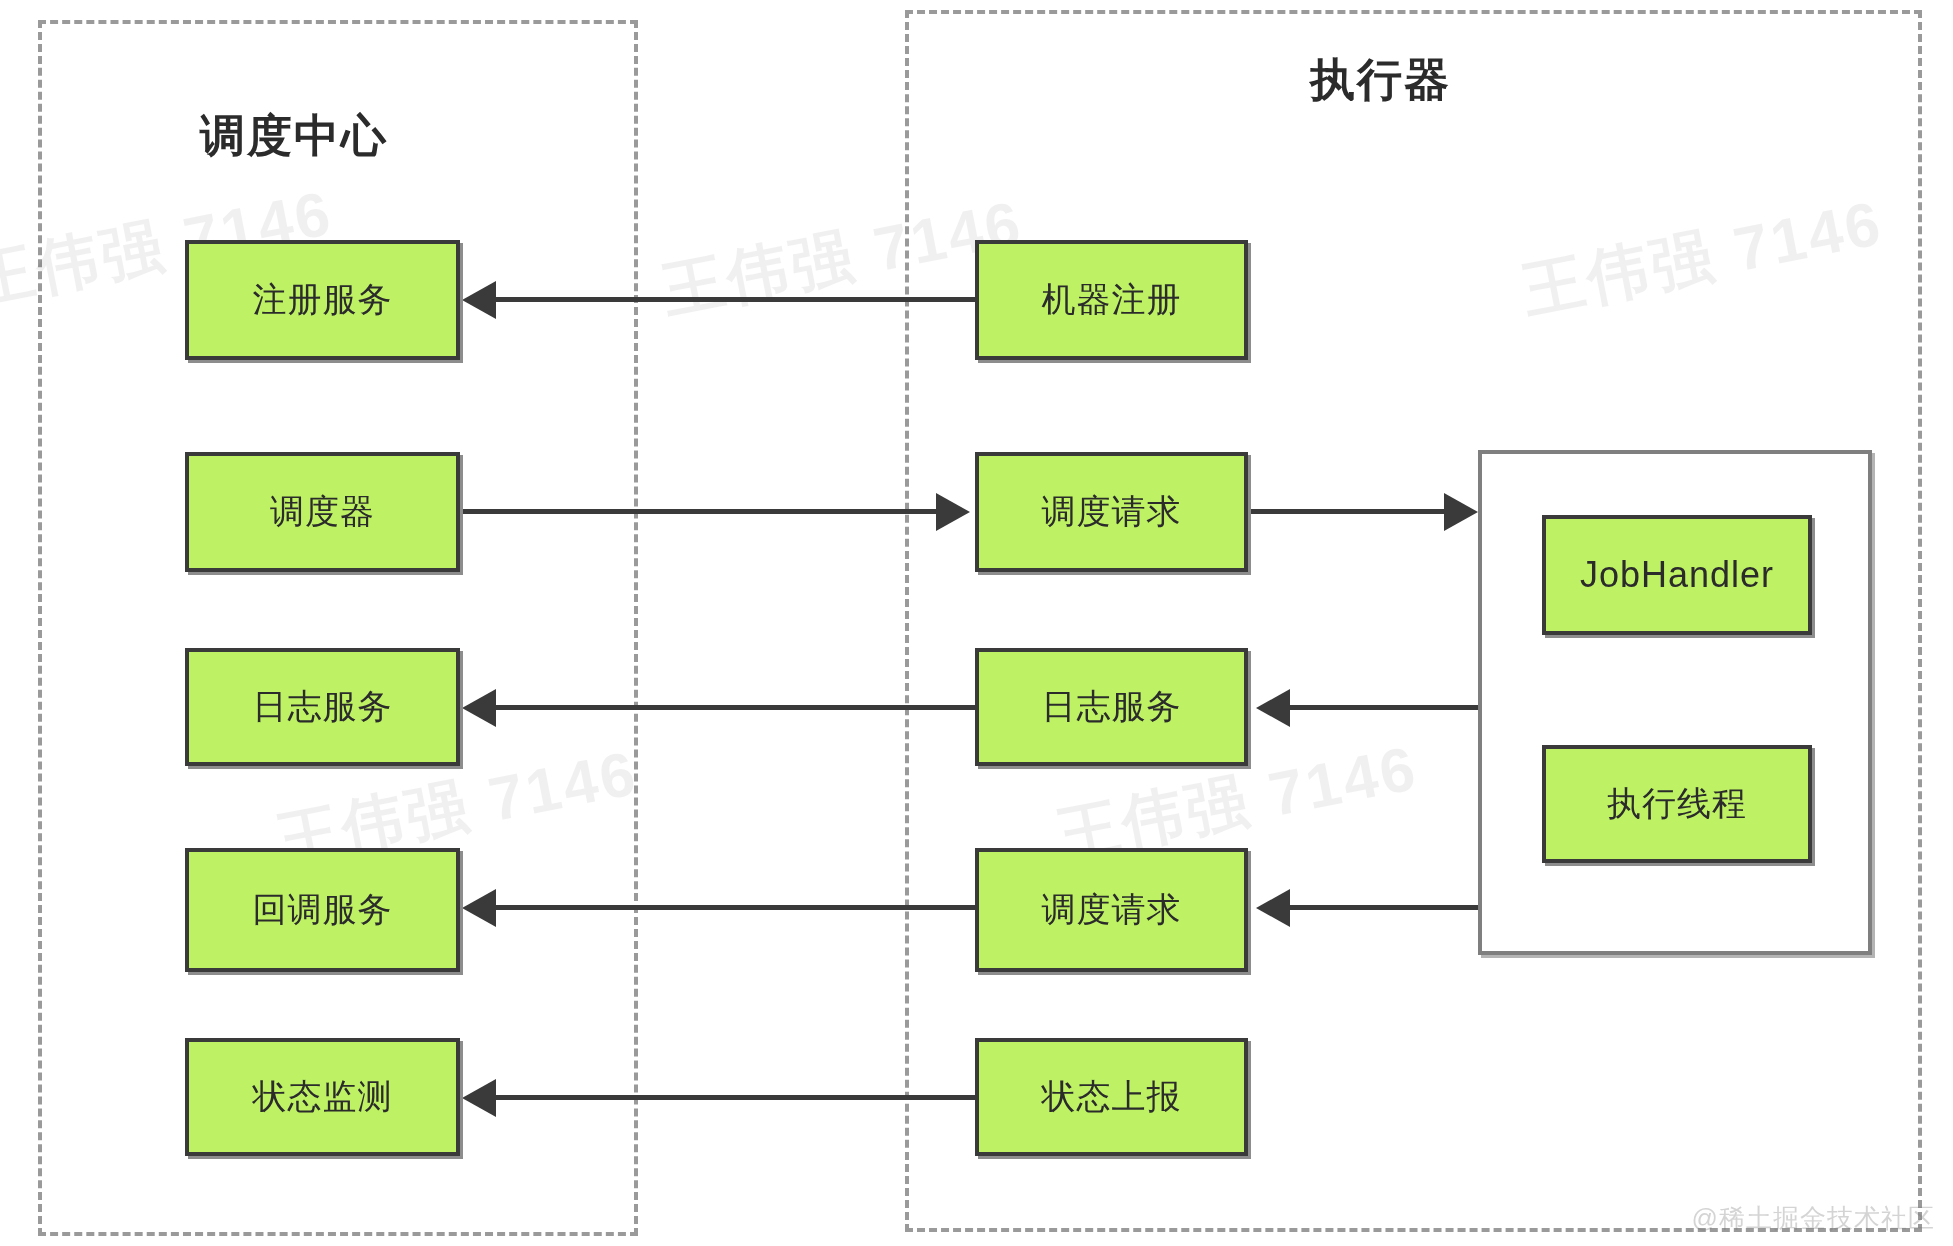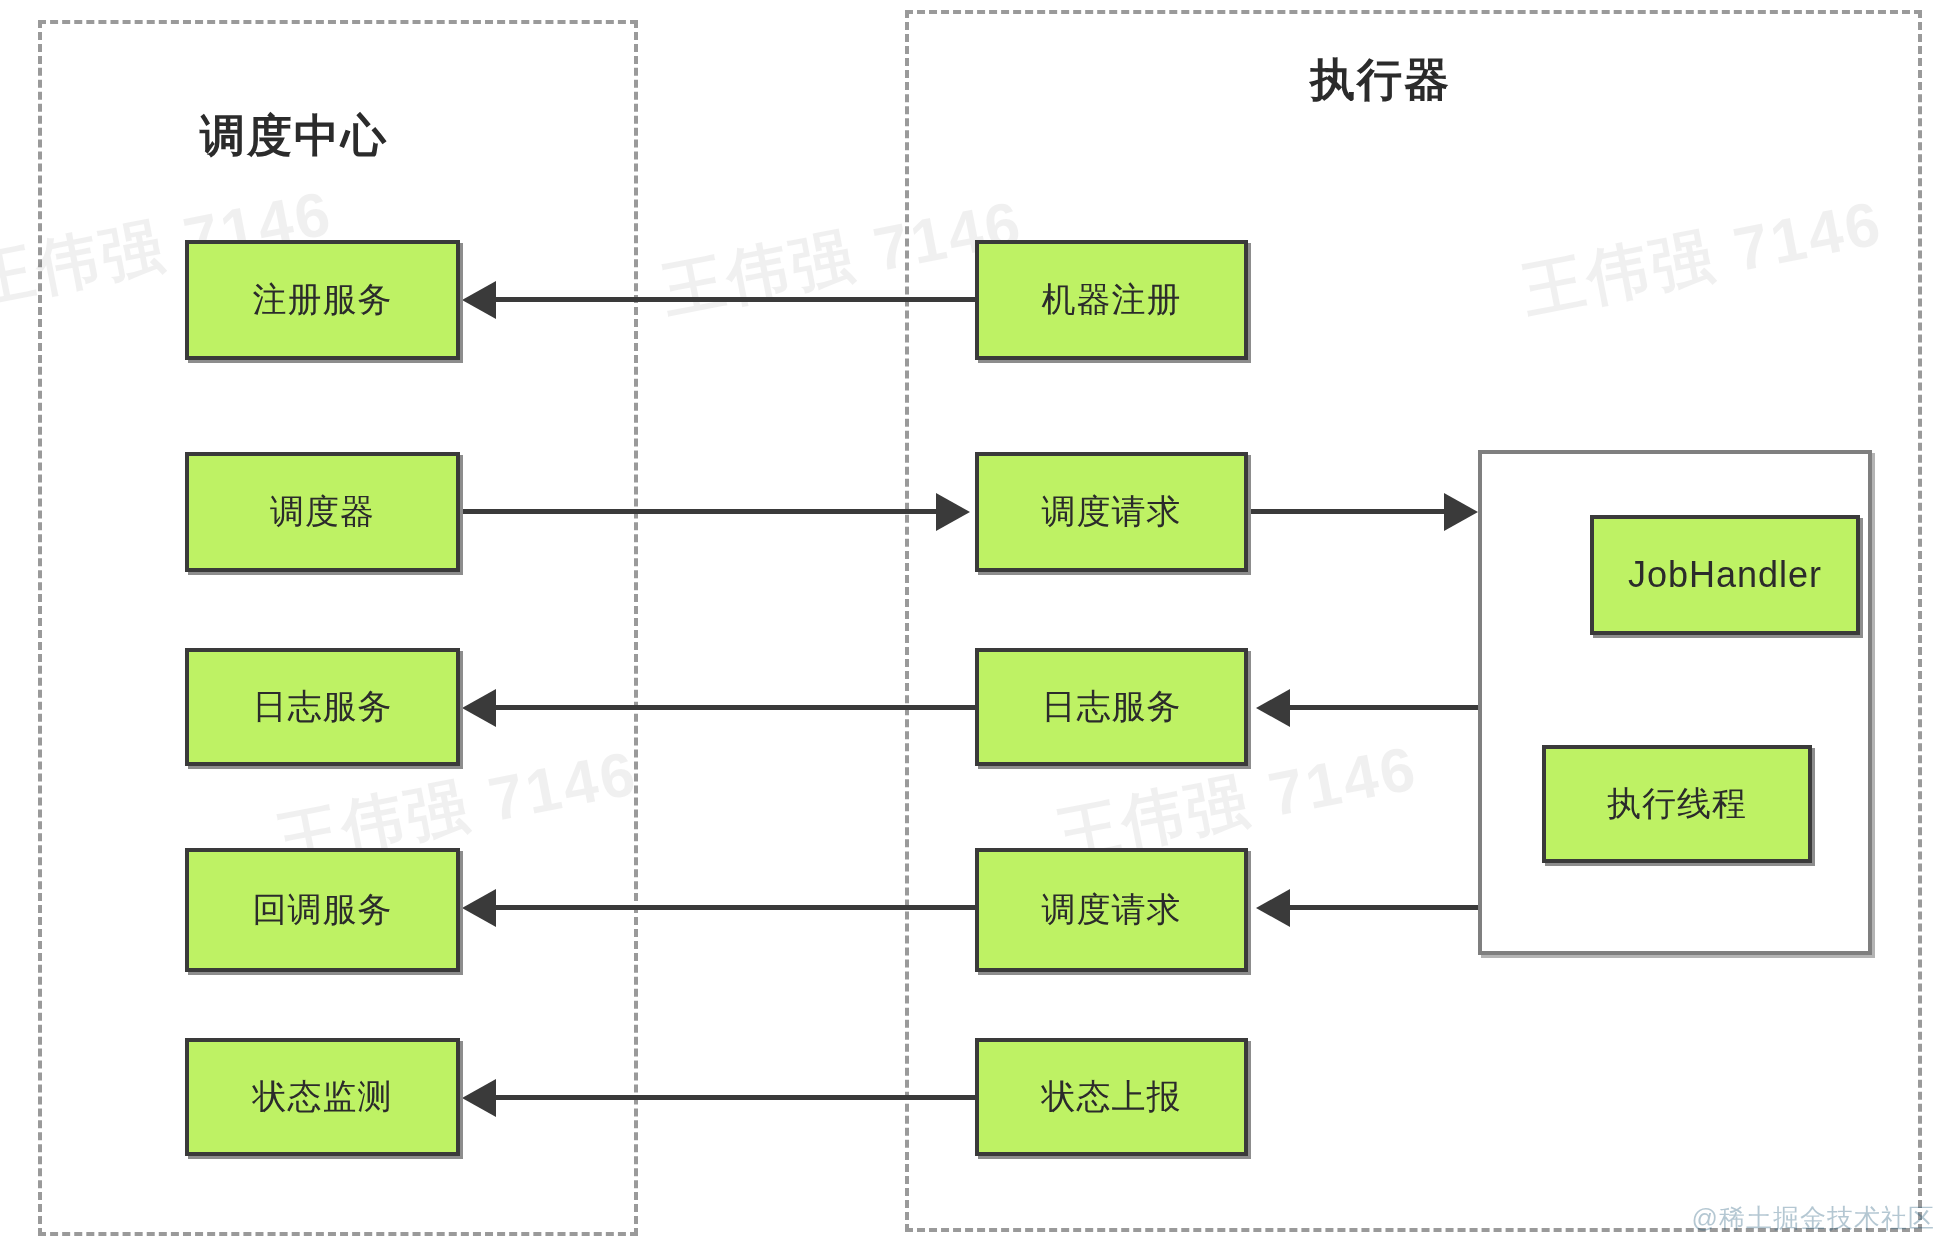--- a/index.html
+++ b/index.html
@@ -68,21 +68,21 @@
   #executor-container{
     position:absolute;
     left:1478px;top:450px;
     width:394px;height:505px;
     box-sizing:border-box;
     border:4px solid #7f7f7f;
     background:#ffffff;
     box-shadow:3px 3px 0 0 #b4b4b4;
     z-index:3;
   }
-  #node-jobhandler{top:515px;height:120px;margin-left:48px;}
+  #node-jobhandler{top:515px;height:120px;}
   #node-exec-thread{top:745px;height:118px;}
 
   
   .line{
     position:absolute;
     background:#3a3a3a;
     height:5px;
     z-index:2;
   }
   .arrowhead{
@@ -111,21 +111,21 @@
     white-space:nowrap;
     transform:rotate(-11deg);
     z-index:1;
     pointer-events:none;
     letter-spacing:3px;
   }
   .wm-corner{
     position:absolute;
     right:18px;bottom:10px;
     font-size:26px;
-    color:#0c4a6e;
+    color:#737373;
     opacity:0.30;
     white-space:nowrap;
     z-index:6;
     letter-spacing:1px;
   }
 </style>
 </head>
 <body>
 
 <div id="canvas">

